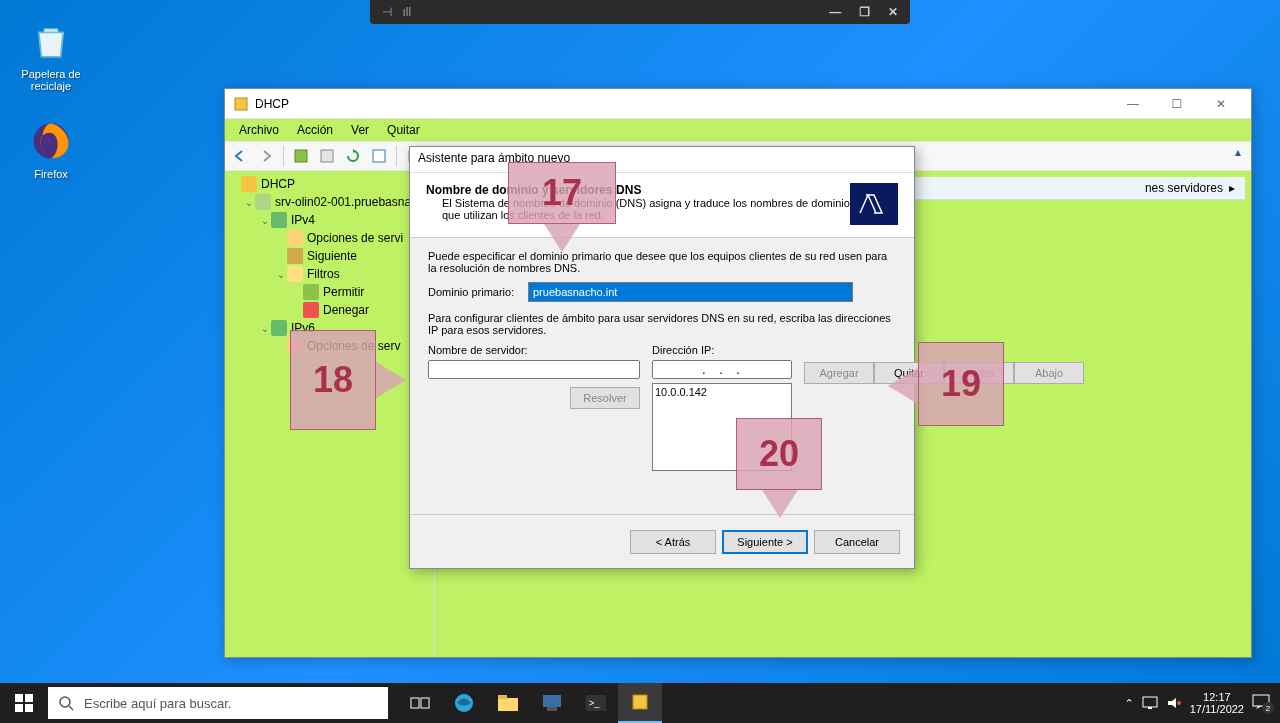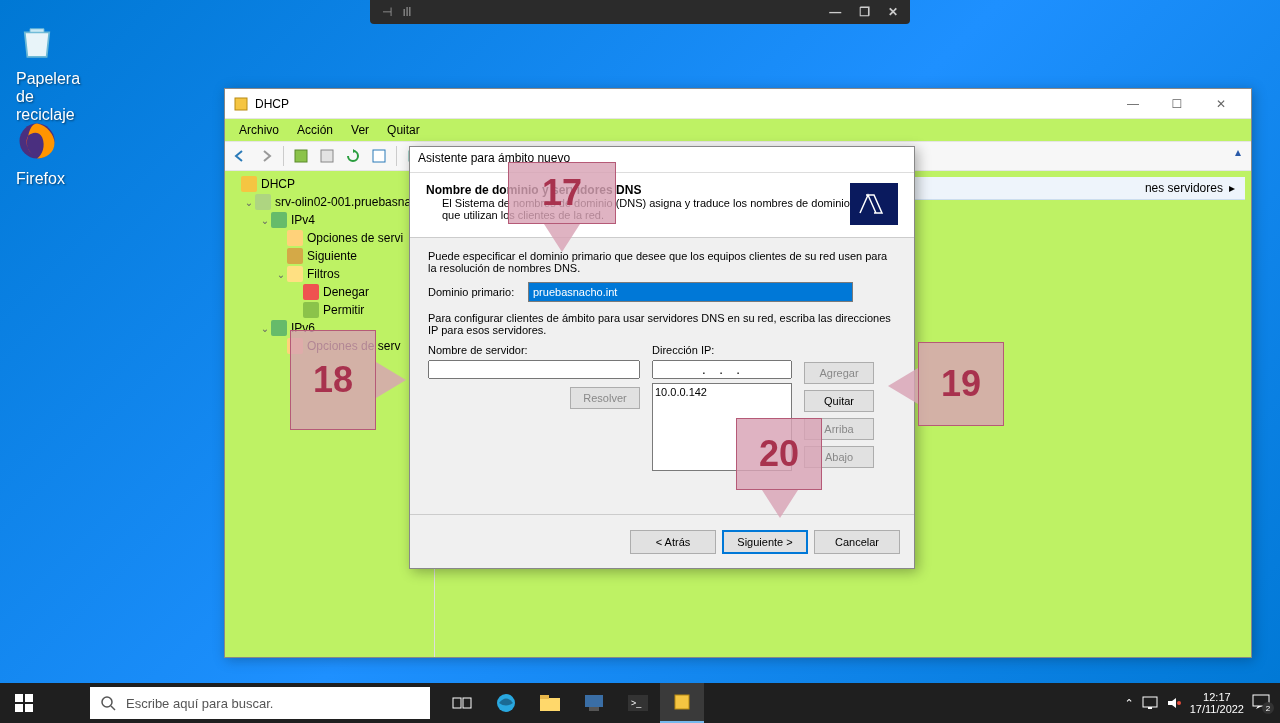--- a/index.html
+++ b/index.html
@@ -1,19 +1,19 @@
 <!DOCTYPE html>
 <html><head>
 <meta charset="utf-8">
 <style>
 * { box-sizing: border-box; margin: 0; padding: 0; font-family: "Segoe UI", Tahoma, sans-serif; }
 body { width: 1280px; height: 723px; background: linear-gradient(135deg, #0078d4 0%, #1e90ff 50%, #0078d4 100%); overflow: hidden; position: relative; }
 
 
-.desktop-icon { position: absolute; width: 70px; color: white; font-size: 16px; cursor: pointer; }
+.desktop-icon { position: absolute; width: 70px; text-align: center; color: white; font-size: 11px; cursor: pointer; }
 .desktop-icon .icon-img { width: 42px; height: 42px; margin: 0 auto 4px; }
 .desktop-icon span { text-shadow: 1px 1px 2px rgba(0,0,0,0.5); display: block; }
 
 
 .remote-bar { position: absolute; top: 0; left: 50%; transform: translateX(-50%); background: #2b2b2b; color: #9f9f9f; height: 24px; width: 540px; display: flex; align-items: center; justify-content: space-between; font-size: 12px; border-radius: 0 0 4px 4px; }
 .remote-bar .left { display: flex; gap: 10px; padding-left: 12px; }
 .remote-bar .right { display: flex; gap: 10px; padding-right: 8px; }
 .remote-bar .btn { cursor: pointer; color: #ccc; font-weight: bold; padding: 0 4px; }
 
 
@@ -56,42 +56,42 @@
 .form-row input[type=text] { border: 1px solid #7a7a7a; padding: 2px 4px; font-size: 11px; height: 20px; }
 .domain-input { width: 325px; background: #3398db; color: #fff; }
 .domain-input.sel { background: #0078d7; }
 .server-section { display: flex; gap: 12px; margin-top: 4px; }
 .server-col { display: flex; flex-direction: column; gap: 4px; }
 .ip-input { width: 140px; text-align: center; letter-spacing: 2px; }
 .srv-input { width: 212px; }
 .btn-small { width: 70px; height: 22px; font-size: 11px; background: #e1e1e1; border: 1px solid #adadad; cursor: pointer; }
 .btn-small:disabled { color: #888; }
 .ip-list { width: 140px; height: 88px; border: 1px solid #7a7a7a; background: #fff; font-size: 11px; padding: 2px; }
-.side-btns { display: flex; flex-direction: column; gap: 6px; }
+.side-btns { display: flex; flex-direction: row; gap: 0; }
 .wizard-footer { position: absolute; bottom: 0; left: 0; right: 0; height: 54px; border-top: 1px solid #ccc; display: flex; justify-content: flex-end; align-items: center; gap: 6px; padding: 0 14px; background: #f0f0f0; }
 .wizard-footer button { width: 86px; height: 24px; font-size: 11px; background: #e1e1e1; border: 1px solid #adadad; cursor: pointer; }
 .wizard-footer button.primary { border: 2px solid #0078d7; }
 
 
 .callout { position: absolute; z-index: 50; }
 .callout .box { background: rgba(216, 162, 180, 0.82); border: 1px solid #b55a77; color: #a8324e; font-size: 36px; font-weight: bold; display: flex; align-items: center; justify-content: center; }
 .callout .arrow { width: 0; height: 0; position: absolute; }
 .callout.c17 .box { width: 108px; height: 62px; }
 .callout.c17 .arrow { border-left: 18px solid transparent; border-right: 18px solid transparent; border-top: 28px solid rgba(216,162,180,0.82); left: 36px; top: 62px; }
 .callout.c18 .box { width: 86px; height: 100px; }
 .callout.c18 .arrow { border-top: 18px solid transparent; border-bottom: 18px solid transparent; border-left: 30px solid rgba(216,162,180,0.82); left: 86px; top: 32px; }
 .callout.c19 .box { width: 86px; height: 84px; }
 .callout.c19 .arrow { border-top: 18px solid transparent; border-bottom: 18px solid transparent; border-right: 30px solid rgba(216,162,180,0.82); left: -30px; top: 26px; }
 .callout.c20 .box { width: 86px; height: 72px; }
 .callout.c20 .arrow { border-left: 18px solid transparent; border-right: 18px solid transparent; border-top: 28px solid rgba(216,162,180,0.82); left: 26px; top: 72px; }
 
 
 .taskbar { position: absolute; bottom: 0; left: 0; right: 0; height: 40px; background: #1f1f1f; display: flex; align-items: center; color: #fff; }
 .start-btn { width: 48px; height: 40px; display: flex; align-items: center; justify-content: center; cursor: pointer; }
-.search-box { height: 32px; width: 340px; background: #fff; color: #555; display: flex; align-items: center; padding: 0 10px; font-size: 13px; gap: 10px; margin-left: 42px; }
+.search-box { height: 32px; width: 340px; background: #fff; color: #555; display: flex; align-items: center; padding: 0 10px; font-size: 13px; gap: 10px; }
 .task-icons { display: flex; margin-left: 10px; }
 .task-icons .ti { width: 44px; height: 40px; display: flex; align-items: center; justify-content: center; cursor: pointer; }
 .task-icons .ti.active { background: #3a3a3a; border-bottom: 2px solid #76b9ed; }
 .tray { margin-left: auto; display: flex; align-items: center; gap: 8px; padding: 0 10px; font-size: 11px; }
 .tray .time { text-align: center; line-height: 1.1; }
 
 
 .recycle-svg { fill: #e8f4f9; }
 </style>
 </head>
@@ -211,27 +211,27 @@
           <span class="t-icon" style="background:#d4a947"></span>
           <span>Siguiente</span>
         </div>
       <div class="tree-item indent-3">
           <span class="expander">⌄</span>
           <span class="t-icon" style="background:#ffe082"></span>
           <span>Filtros</span>
         </div>
       <div class="tree-item indent-4">
           <span class="expander"></span>
+          <span class="t-icon" style="background:#8bc34a"></span>
+          <span>Permitir</span>
+        </div>
+      <div class="tree-item indent-4">
+          <span class="expander"></span>
           <span class="t-icon" style="background:#ef5350"></span>
           <span>Denegar</span>
-        </div>
-      <div class="tree-item indent-4">
-          <span class="expander"></span>
-          <span class="t-icon" style="background:#8bc34a"></span>
-          <span>Permitir</span>
         </div>
       <div class="tree-item indent-2">
           <span class="expander">⌄</span>
           <span class="t-icon" style="background:#66bb6a"></span>
           <span>IPv6</span>
         </div>
       <div class="tree-item indent-3">
           <span class="expander"></span>
           <span class="t-icon" style="background:#ffd27a"></span>
           <span>Opciones de serv</span>

